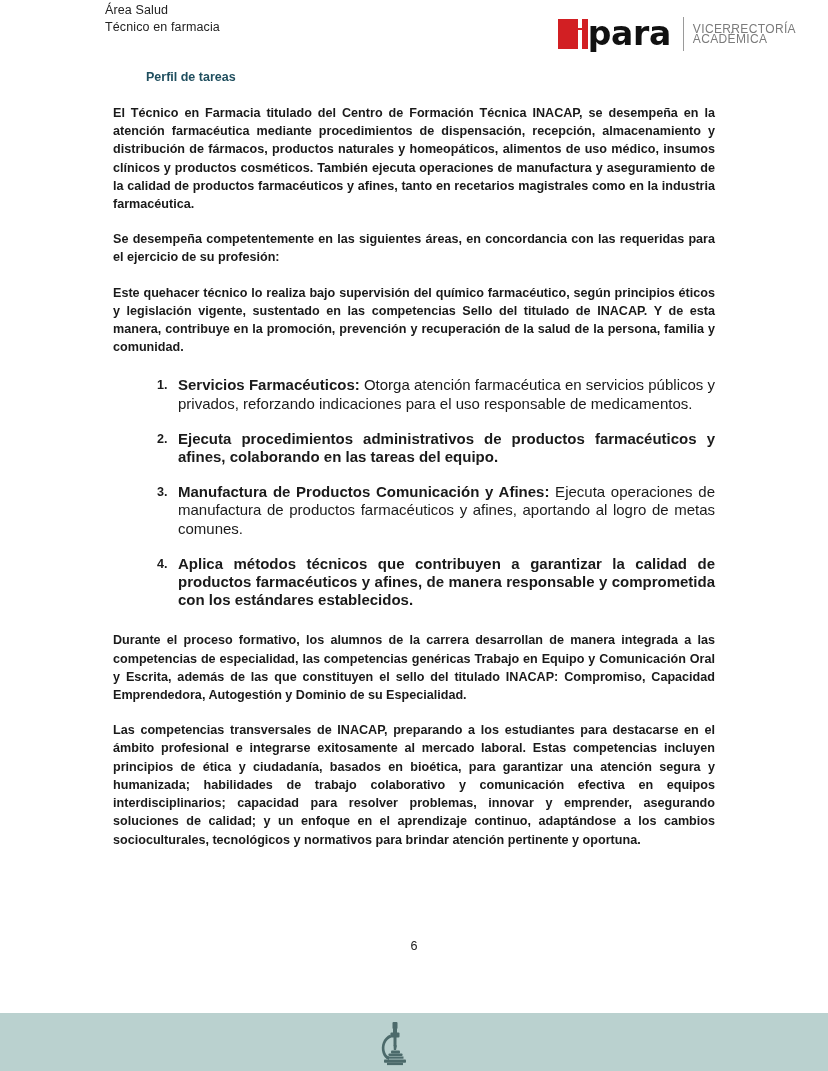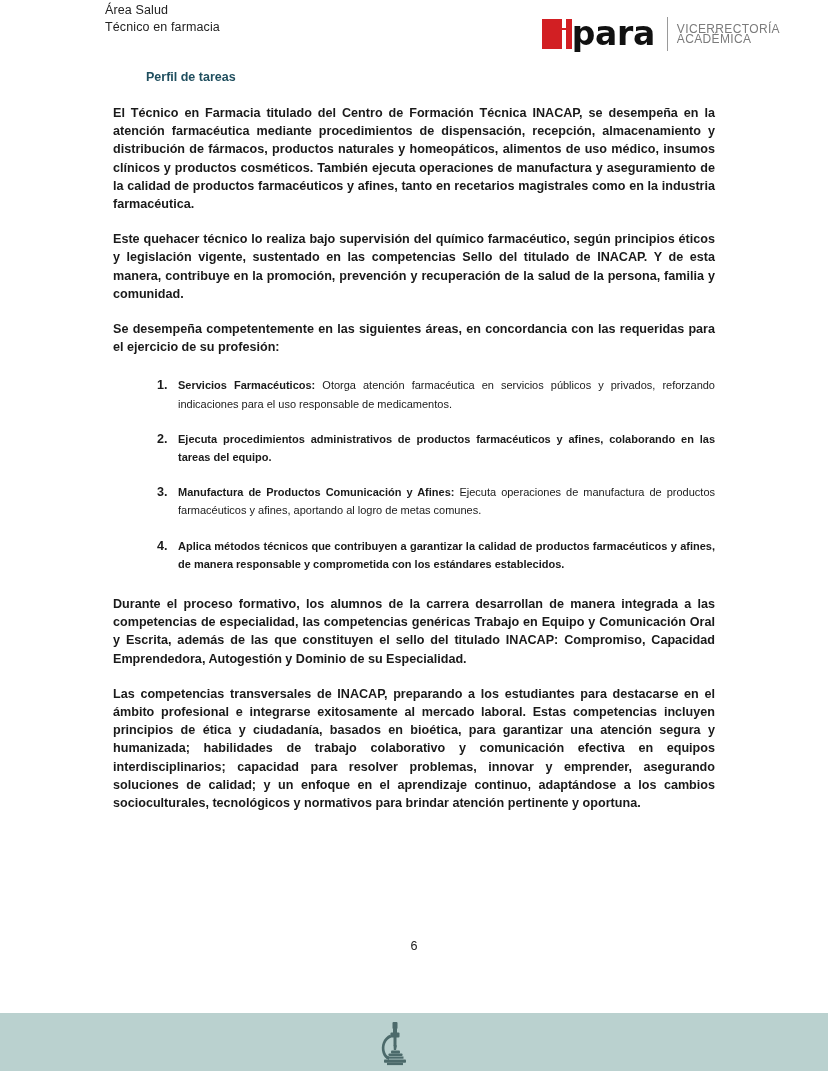--- a/index.html
+++ b/index.html
@@ -17,21 +17,21 @@
     height: 1071px;
     background: #ffffff;
     overflow: hidden;
   }
 
   
   .header {
     position: absolute;
     top: 0;
     left: 0;
-    right: 16px;
+    right: 0;
     height: 68px;
   }
   .header-left {
     position: absolute;
     left: 105px;
     top: 2px;
     font-size: 12.5px;
     line-height: 16.5px;
     color: #222222;
     letter-spacing: 0.01em;
@@ -123,21 +123,21 @@
     margin: 20px 0 22px 0;
     padding: 0;
     list-style: none;
     counter-reset: oc;
   }
   ol.outcomes > li {
     position: relative;
     counter-increment: oc;
     padding-left: 65px;
     margin-bottom: 17px;
-    font-size: 11px;
+    font-size: 15px;
     line-height: 18.2px;
     text-align: justify;
     color: #1a1a1a;
   }
   ol.outcomes > li::before {
     content: counter(oc) ".";
     position: absolute;
     left: 44px;
     top: 0;
     font-weight: bold;
@@ -198,22 +198,22 @@
         <div>ACADÉMICA</div>
       </div>
     </div>
   </div>
 
   <div class="content">
 
     <div class="section-title">Perfil de tareas</div>
 
     <p class="para">El Técnico en Farmacia titulado del Centro de Formación Técnica INACAP, se desempeña en la atención farmacéutica mediante procedimientos de dispensación, recepción, almacenamiento y distribución de fármacos, productos naturales y homeopáticos, alimentos de uso médico, insumos clínicos y productos cosméticos. También ejecuta operaciones de manufactura y aseguramiento de la calidad de productos farmacéuticos y afines, tanto en recetarios magistrales como en la industria farmacéutica.</p>
+    <p class="para">Se desempeña competentemente en las siguientes áreas, en concordancia con las requeridas para el ejercicio de su profesión:</p>
     <p class="para">Este quehacer técnico lo realiza bajo supervisión del químico farmacéutico, según principios éticos y legislación vigente, sustentado en las competencias Sello del titulado de INACAP. Y de esta manera, contribuye en la promoción, prevención y recuperación de la salud de la persona, familia y comunidad.</p>
-    <p class="para">Se desempeña competentemente en las siguientes áreas, en concordancia con las requeridas para el ejercicio de su profesión:</p>
 
     <ol class="outcomes">
       <li>
         <b>Servicios Farmacéuticos:</b><span> Otorga atención farmacéutica en servicios públicos y privados, reforzando indicaciones para el uso responsable de medicamentos.</span>
       </li>
       <li class="li-all-bold">
         <b></b><span>Ejecuta procedimientos administrativos de productos farmacéuticos y afines, colaborando en las tareas del equipo.</span>
       </li>
       <li>
         <b>Manufactura de Productos Comunicación y Afines:</b><span> Ejecuta operaciones de manufactura de productos farmacéuticos y afines, aportando al logro de metas comunes.</span>

